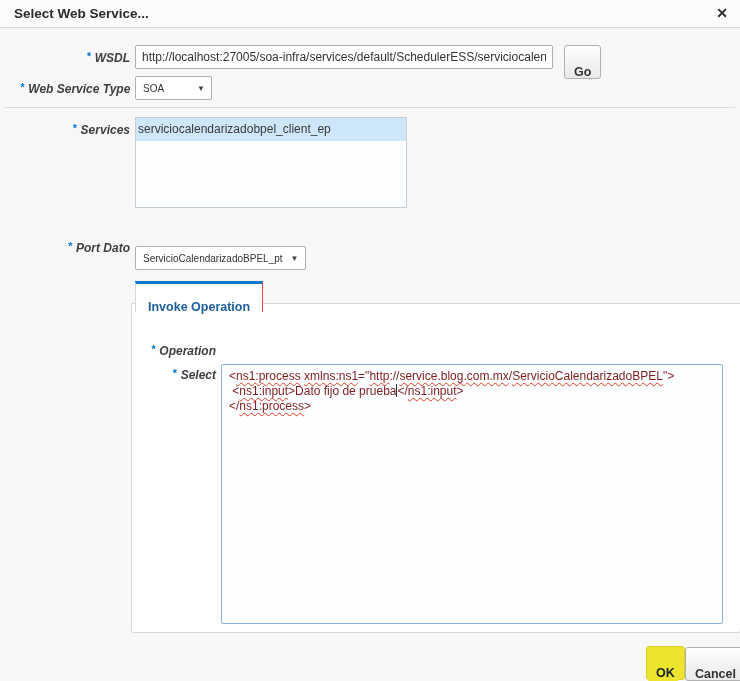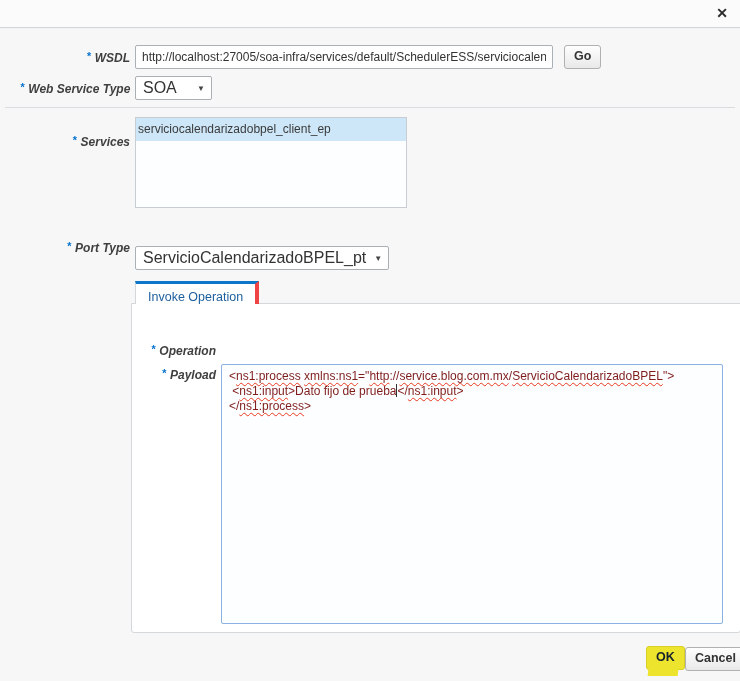--- a/index.html
+++ b/index.html
@@ -18,44 +18,44 @@
     font-size:12px;font-weight:bold;color:#3f3f3f;white-space:nowrap;font-style:italic;}
   .req{color:#0572ce;font-size:11px;position:relative;top:-2px;margin-right:4px;}
 
   
   .txt{position:absolute;box-sizing:border-box;height:24px;padding:0 6px;
     border:1px solid #a9b0b6;border-radius:2px;background:#fff;
     font-family:"Liberation Sans",sans-serif;font-size:12px;color:#333;}
   .sel{position:absolute;box-sizing:border-box;height:24px;
     border:1px solid #a9b0b6;border-radius:2px;background:#fff;
     display:flex;align-items:center;padding:0 22px 0 7px;cursor:pointer;}
-  .sel .val{font-size:16px;color:#333;white-space:nowrap;}
+  .sel .val{font-size:10px;color:#333;white-space:nowrap;}
   .sel .arrow{position:absolute;right:6px;top:50%;transform:translateY(-50%);
     font-size:8px;color:#444;}
-  .btn{position:absolute;box-sizing:border-box;height:24px;padding:0 9px;
+  .btn{position:absolute;box-sizing:border-box;height:24px;padding:16px 9px;
     background:linear-gradient(#fefefe,#e9e9e9);border:1px solid #b1b1b1;
     border-radius:3px;font-size:12.5px;font-weight:bold;color:#333;
     text-align:left;line-height:21px;cursor:pointer;}
 
   .separator{position:absolute;left:5px;top:107px;width:730px;height:0;
     border-top:1px solid #d9dde0;}
 
   
   .listbox{position:absolute;left:135px;top:117px;width:272px;height:91px;
     box-sizing:border-box;background:#fdfeff;border:1px solid #c7cdd2;overflow:hidden;}
   .list-item{height:23px;line-height:23px;padding:0 2px;font-size:12px;color:#3a3a3a;
     white-space:nowrap;cursor:pointer;}
   .list-item.selected{background:#cde7f8;}
 
   
   .tab-bar{position:absolute;left:135px;top:281px;height:22px;display:flex;z-index:2;}
   .tab{box-sizing:border-box;font-size:12.5px;white-space:nowrap;cursor:pointer;}
   .tab.active{height:23px;border-top:3px solid #0c76ca;border-left:1px solid #d4d8db;
-    border-right:4px solid #ef4444;background:#fff;color:#1d5e9d;font-weight:normal;
-    line-height:19px;padding:4px 12px;}
+    border-right:1px solid #ef4444;background:#fff;color:#1d5e9d;font-weight:bold;
+    line-height:19px;padding:14px 12px;}
   .tab.inactive{height:22px;color:#8d939a;line-height:19px;padding:3px 16px 0 16px;}
 
   
   .panel{position:absolute;left:131px;top:303px;width:610px;height:330px;
     box-sizing:border-box;background:#fff;border:1px solid #d4d8db;
     border-radius:0 0 3px 3px;}
   .panel .lbl{left:4px;width:80px;}
 
   .payload{position:absolute;left:89px;top:60px;width:502px;height:260px;
     box-sizing:border-box;background:#fdfeff;border:1px solid #8bb0e2;border-radius:2px;
@@ -69,55 +69,56 @@
   .btn-ok{left:646px;top:646px;min-width:33px;background:#ece42d;
     border:1px solid #d9d026;color:#18222e;}
   .btn-ok::after{content:"";position:absolute;left:1px;right:6px;bottom:-7px;height:7px;
     background:#ece42d;transform:skewX(-6deg);}
   .btn-cancel{left:685px;top:647px;min-width:46px;}
 </style>
 </head>
 <body>
 
 <div class="titlebar">
+  <div class="title">Select Web Service...</div>
   <div class="close">✕</div>
 </div>
 
 <div class="lbl" style="top:51px;"><span class="req">*</span><span>WSDL</span></div>
 <input class="txt" style="left: 135px; top: 45px; width: 418px;" value="http://localhost:27005/soa-infra/services/default/SchedulerESS/serviciocalendariza">
 <div class="btn" style="left:564px;top:45px;min-width:33px;">Go</div>
 
 <div class="lbl" style="top:82px;"><span class="req">*</span><span>Web Service Type</span></div>
 <div class="sel" style="left:135px;top:76px;width:77px;">
   <span class="val">SOA</span>
   <span class="arrow">▼</span>
 </div>
 
 <div class="separator"></div>
 
-<div class="lbl" style="top:135px;"><span class="req">*</span><span>Services</span></div>
+<div class="lbl" style="top:123px;"><span class="req">*</span><span>Services</span></div>
 <div class="listbox">
     <div class="list-item selected">serviciocalendarizadobpel_client_ep</div>
   </div>
 
-<div class="lbl" style="top:241px;"><span class="req">*</span><span>Port Type</span></div>
+<div class="lbl" style="top:241px;"><span class="req">*</span><span>Port Dato</span></div>
 <div class="sel" style="left:135px;top:246px;">
   <span class="val">ServicioCalendarizadoBPEL_pt</span>
   <span class="arrow">▼</span>
 </div>
 
 <div class="tab-bar">
     <div class="tab active">Invoke Operation</div>
   </div>
 
 <div class="panel">
   <div class="lbl" style="top:40px;"><span class="req">*</span><span>Operation</span></div>
   <div class="sel" style="left:91px;top:34px;width:96px;margin-top:47px;">
     <span class="val">process</span>
     <span class="arrow">▼</span>
   </div>
 
-  <div class="lbl" style="top:64px;"><span class="req">*</span><span>Payload</span></div>
+  <div class="lbl" style="top:64px;"><span class="req">*</span><span>Select</span></div>
   <div class="payload"><div><span>&lt;</span><span class="sq">ns1:process</span><span> </span><span class="sq">xmlns:ns1</span><span>="</span><span class="sq">http</span><span>://</span><span class="sq">service.blog.com.mx</span><span>/</span><span class="sq">ServicioCalendarizadoBPEL</span><span>"&gt;</span></div><div><span> &lt;</span><span class="sq">ns1:input</span><span>&gt;Dato fijo de prueba</span><span class="caret"></span><span>&lt;/</span><span class="sq">ns1:input</span><span>&gt;</span></div><div><span>&lt;/</span><span class="sq">ns1:process</span><span>&gt;</span></div></div>
 </div>
 
 <div class="btn btn-ok">OK</div>
 <div class="btn btn-cancel">Cancel</div>
 
 </body></html>

